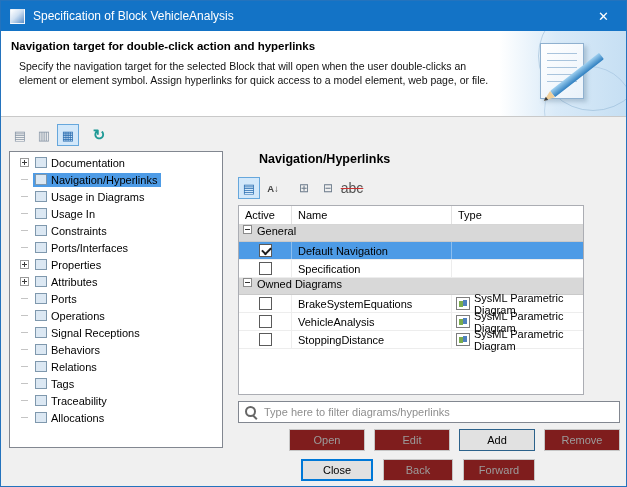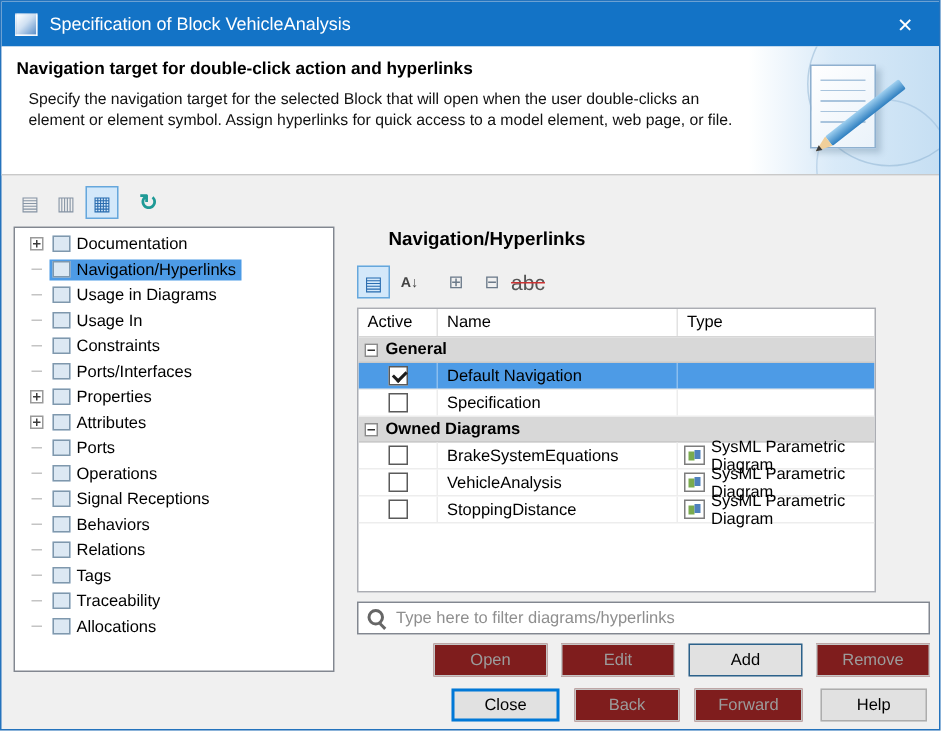--- a/index.html
+++ b/index.html
@@ -76,22 +76,22 @@
   .rp-title { position:absolute; left:258px; top:151px; font-weight:bold; font-size:12.5px; }
 
   .tbl { position:absolute; left:237px; top:204px; width:346px; height:190px; background:#fff;
          border:1px solid #abadb3; overflow:hidden; }
   .thead { display:flex; height:19px; border-bottom:1px solid #d6d6d6; }
   .th { padding:3px 6px 0 6px; border-right:1px solid #e2e2e2; }
   .th-active { width:53px; }
   .th-name { width:160px; }
   .th-type { flex:1; border-right:none; }
 
-  .grow { height:17px; display:flex; align-items:center; background:#d8d8d8;
-          border-bottom:1px solid #c9c9c9; font-weight:bold; }
+  .grow { height:17px; display:flex; background:#d8d8d8;
+          border-bottom:1px solid #c9c9c9; font-weight:normal; }
   .minusbox { width:9px; height:9px; border:1px solid #8a8a8a; background:#fff; position:relative;
               margin:0 5px 0 4px; flex:none; }
   .minusbox::before { content:""; position:absolute; left:1px; top:3px; width:5px; height:1px; background:#333; }
 
   .drow { display:flex; height:18px; align-items:center; border-bottom:1px solid #ededed; }
   .drow.selected { background:#4d9be6; }
   .cell { height:100%; display:flex; align-items:center; }
   .cell-active { width:53px; justify-content:center; border-right:1px solid #ededed; }
   .cell-name { width:160px; padding-left:6px; border-right:1px solid #ededed; }
   .cell-type { flex:1; padding-left:4px; gap:4px; }
@@ -374,15 +374,14 @@
   <div class="abar">
     <button disabled="">Open</button>
     <button disabled="">Edit</button>
     <button class="btn-add">Add</button>
     <button disabled="">Remove</button>
   </div>
 
   <button class="fbtn btn-close">Close</button>
   <button class="fbtn btn-back" disabled="">Back</button>
   <button class="fbtn btn-forward" disabled="">Forward</button>
-  <button class="fbtn btn-help">Help</button>
 
 </div>
 
 </body></html>

